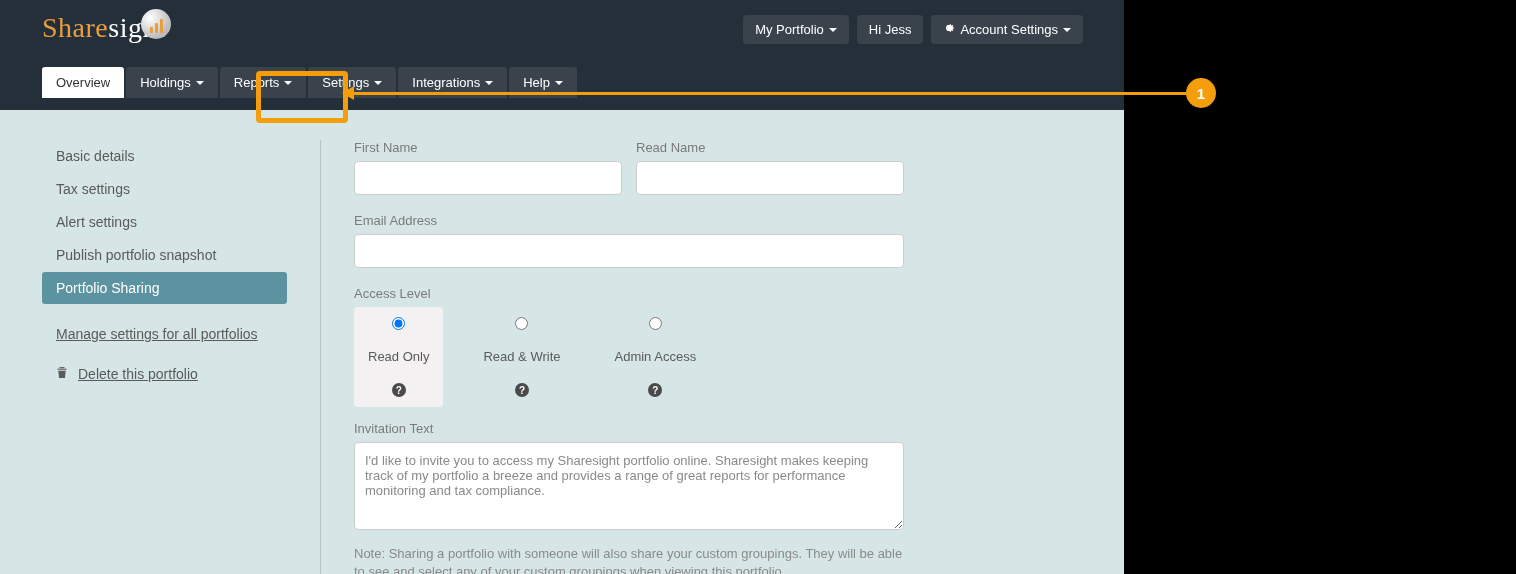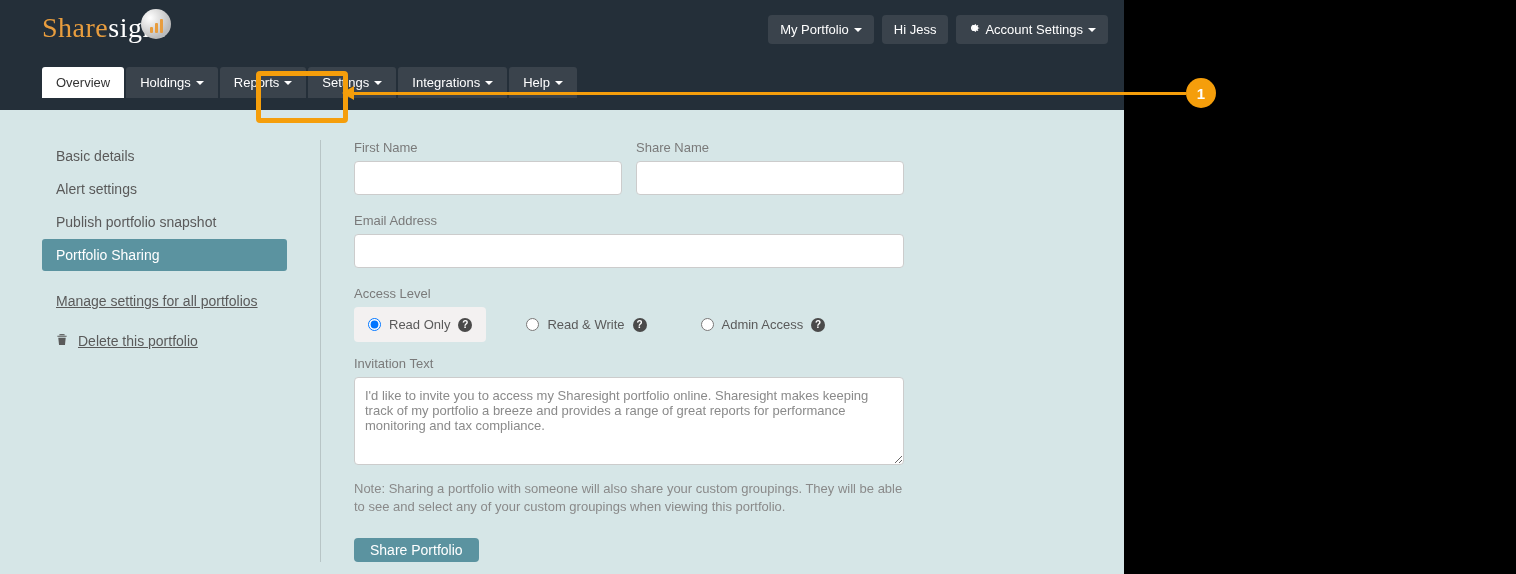--- a/index.html
+++ b/index.html
@@ -52,21 +52,21 @@
     .logo-icon span {
       width: 3px;
       background: #e89d3e;
       border-radius: 1px;
     }
     .logo-icon span:nth-child(1){height:6px}
     .logo-icon span:nth-child(2){height:10px}
     .logo-icon span:nth-child(3){height:14px}
     .top-buttons {
       position: absolute;
-      right: 16px;
+      right: 41px;
       top: 15px;
       display: flex;
       gap: 8px;
     }
     .top-btn {
       background: #3a434c;
       color: #fff;
       border: none;
       border-radius: 4px;
       padding: 7px 12px;
@@ -193,25 +193,26 @@
       resize: vertical;
     }
     .radio-row {
       display: flex;
       gap: 26px;
       align-items: center;
     }
     .radio-option {
       display: flex;
       align-items: center;
-      gap: 8px;
+      gap: 19px;
       color: #5a5a5a;
       font-size: 13px;
       padding: 10px 14px;
       border-radius: 4px;
+      flex-direction: column;
     }
     .radio-option.selected {
       background: #f3f1f1;
     }
     .radio-option input[type=radio] {
       width: 13px; height: 13px;
     }
     .help-icon {
       display: inline-flex;
       width: 14px; height: 14px;
@@ -349,20 +350,23 @@
         <span>Help</span>
         <span class="caret-down"></span>
       </div>
     </div>
   </div>
 
   <div class="content">
     <div class="sidebar">
       <div class="sidebar-item">
         <span>Basic details</span>
+      </div>
+      <div class="sidebar-item">
+        <span>Tax settings</span>
       </div>
       <div class="sidebar-item">
         <span>Alert settings</span>
       </div>
       <div class="sidebar-item">
         <span>Publish portfolio snapshot</span>
       </div>
       <div class="sidebar-item active">
         <span>Portfolio Sharing</span>
       </div>
@@ -384,21 +388,21 @@
 
     <div class="divider"></div>
 
     <div class="form-area">
       <div class="form-row">
         <div class="form-group">
           <label class="form-label">First Name</label>
           <input class="form-input" type="text" style="">
         </div>
         <div class="form-group">
-          <label class="form-label">Share Name</label>
+          <label class="form-label">Read Name</label>
           <input class="form-input" type="text" style="">
         </div>
       </div>
 
       <div class="form-group" style="margin-bottom:18px;">
         <label class="form-label">Email Address</label>
         <input class="form-input" type="email" style="">
       </div>
 
       <div class="form-group" style="margin-bottom:14px;">

